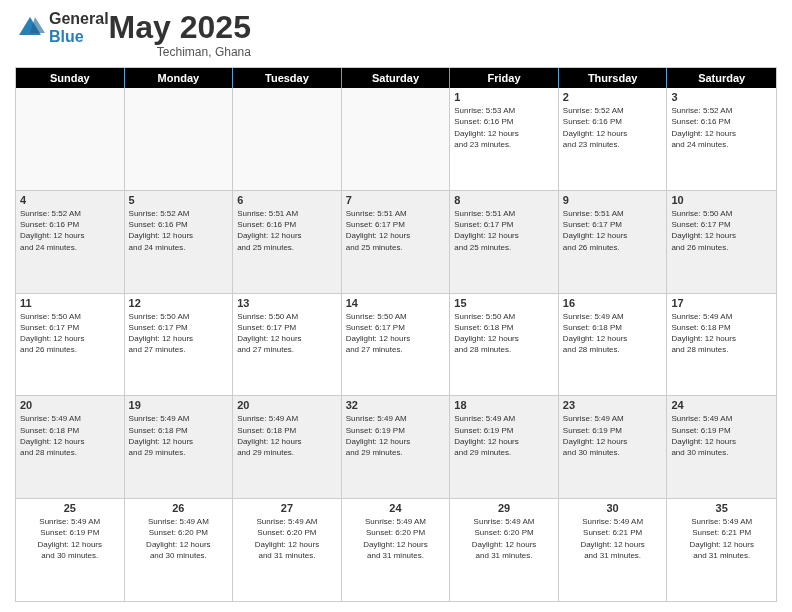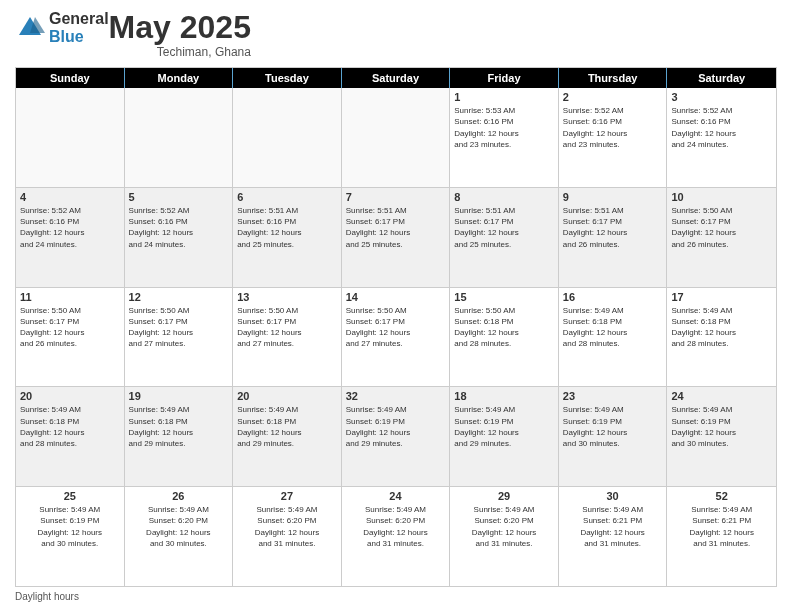--- a/index.html
+++ b/index.html
@@ -371,24 +371,23 @@
 and 31 minutes.</div>
           </div>
           <div class="cal-cell">
             <div class="day-num">30</div>
             <div class="day-info" style="white-space: pre-line;">Sunrise: 5:49 AM
 Sunset: 6:21 PM
 Daylight: 12 hours
 and 31 minutes.</div>
           </div>
           <div class="cal-cell">
-            <div class="day-num">52</div>
+            <div class="day-num">35</div>
             <div class="day-info" style="white-space: pre-line;">Sunrise: 5:49 AM
 Sunset: 6:21 PM
 Daylight: 12 hours
 and 31 minutes.</div>
           </div>
         </div>
       </div>
   </div>
 
-  <div class="footer-note">Daylight hours</div>
 </div>
 
 </body></html>

